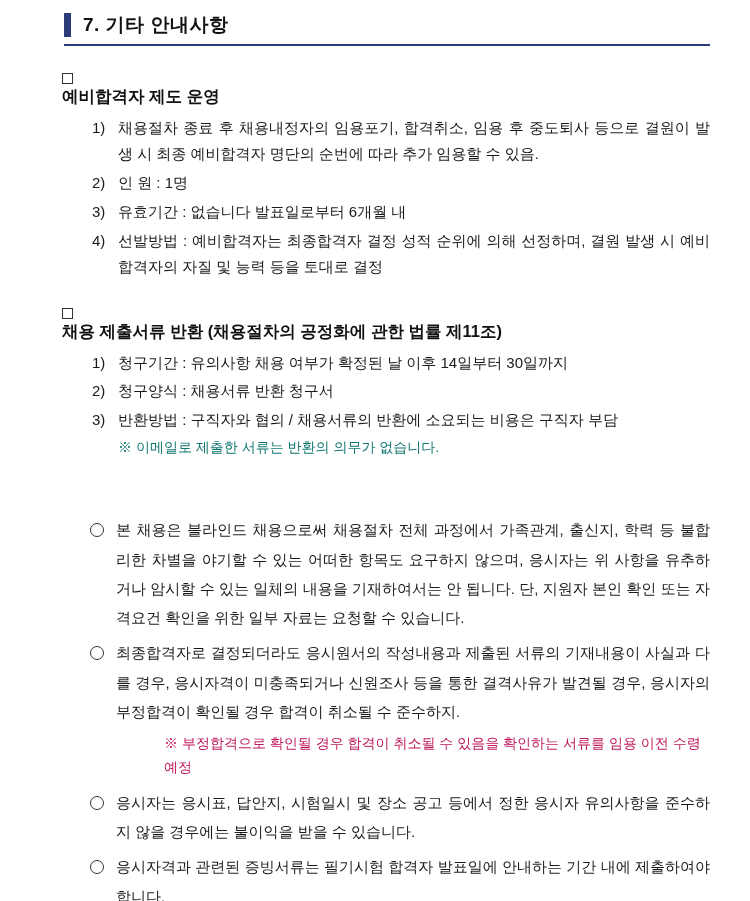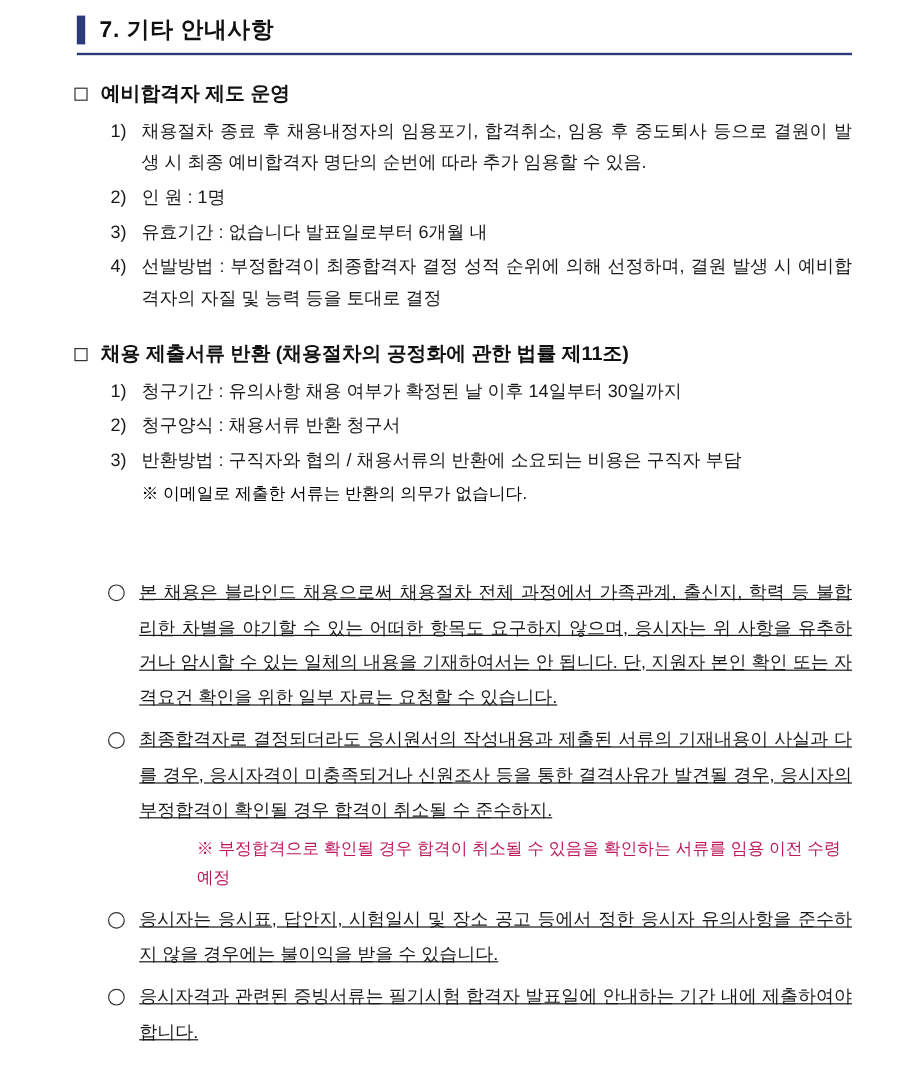--- a/index.html
+++ b/index.html
@@ -47,20 +47,21 @@
 
   .block {
     margin-top: 20px;
   }
 
   
   .sub-head {
     display: flex;
     align-items: flex-start;
     margin: 0 0 6px 22px;
+    flex-direction: column;
   }
   .sq {
     display: inline-block;
     width: 9px;
     height: 9px;
     border: 1.6px solid #333;
     margin-right: 11px;
     margin-top: 7px;
     flex: none;
   }
@@ -89,21 +90,21 @@
   }
   .num-text {
     flex: 1;
     text-align: justify;
     text-justify: inter-character;
   }
   .note {
     margin: 2px 0 0 78px;
     font-size: 14px;
     line-height: 1.7;
-    color: #000000;
+    color: #0f766e;
   }
 
   
   .circle-list {
     margin: 14px 0 0 50px;
   }
   .circle-item {
     display: flex;
     align-items: flex-start;
     font-size: 15px;
@@ -116,21 +117,20 @@
     height: 12px;
     border: 1.6px solid #333;
     border-radius: 50%;
     margin-right: 12px;
     margin-top: 8px;
   }
   .circle-text {
     flex: 1;
     text-align: justify;
     text-justify: inter-character;
-    text-decoration: underline;
   }
   .sub-note {
     margin: 0 0 8px 74px;
     font-size: 14px;
     line-height: 1.7;
     color: #be185d;
   }
   .spacer-lg { height: 42px; }
 </style>
 </head>
@@ -156,21 +156,21 @@
       <div class="num-item">
         <span class="num-marker">2)</span>
         <span class="num-text">인     원 : 1명</span>
       </div>
       <div class="num-item">
         <span class="num-marker">3)</span>
         <span class="num-text">유효기간 : 없습니다 발표일로부터 6개월 내</span>
       </div>
       <div class="num-item">
         <span class="num-marker">4)</span>
-        <span class="num-text">선발방법 : 부정합격이 최종합격자 결정 성적 순위에 의해 선정하며, 결원 발생 시 예비합격자의 자질 및 능력 등을 토대로 결정</span>
+        <span class="num-text">선발방법 : 예비합격자는 최종합격자 결정 성적 순위에 의해 선정하며, 결원 발생 시 예비합격자의 자질 및 능력 등을 토대로 결정</span>
       </div>
     </div>
   </div>
 
   <div class="block">
     <div class="sub-head">
       <span class="sq"></span>
       <span class="sub-title">채용 제출서류 반환 (채용절차의 공정화에 관한 법률 제11조)</span>
     </div>
     <div class="num-list">

